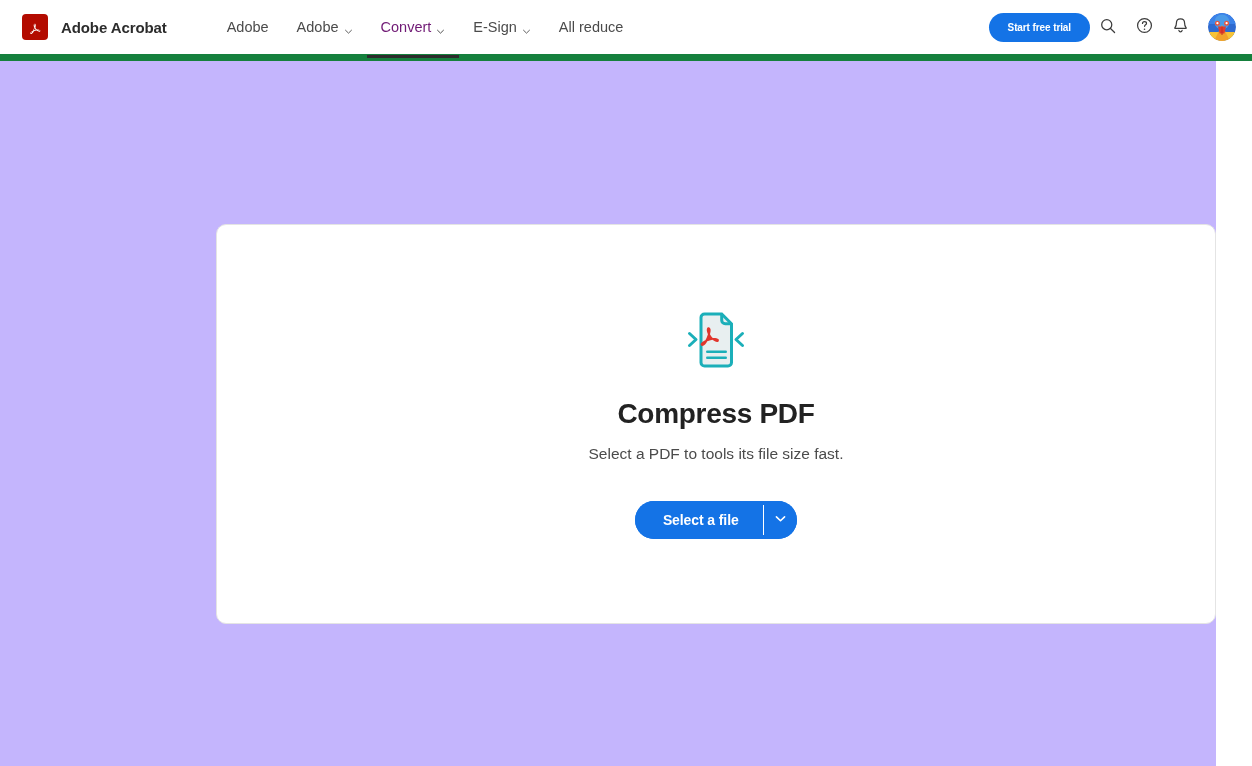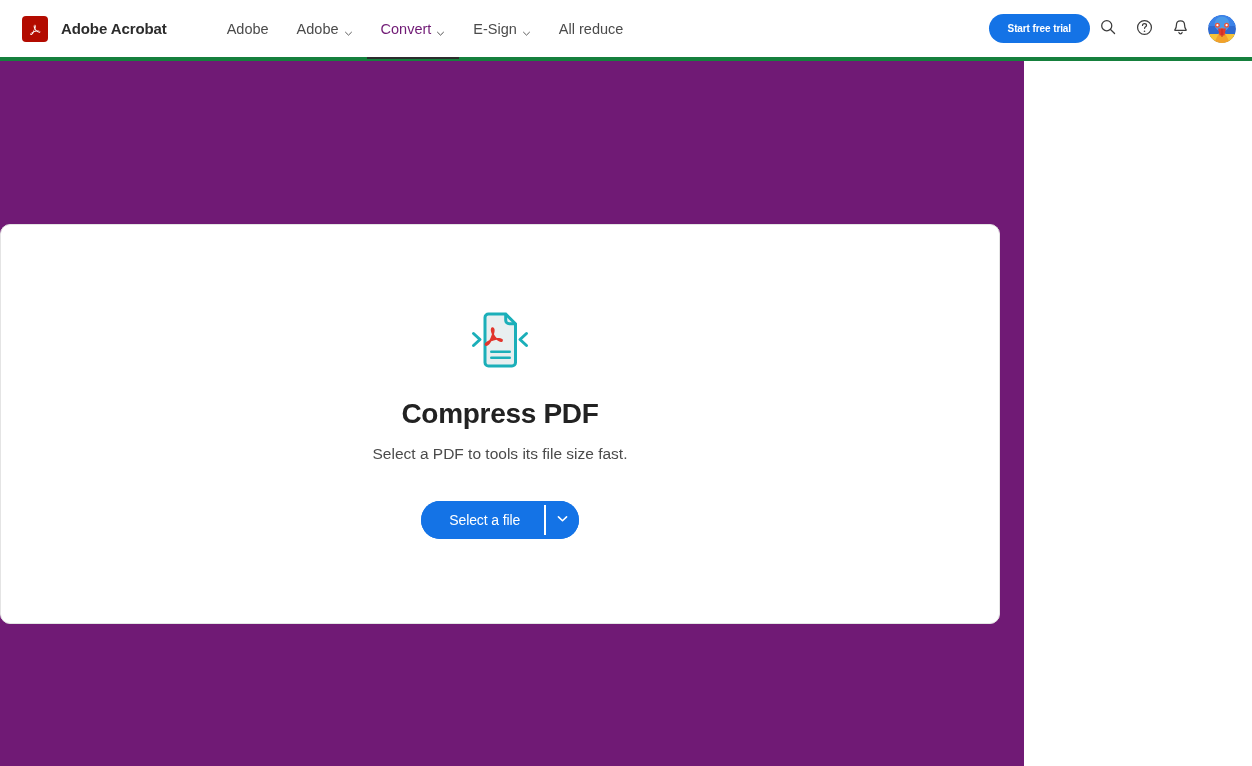--- a/index.html
+++ b/index.html
@@ -17,21 +17,21 @@
     color: #2c2c2c;
     -webkit-font-smoothing: antialiased;
   }
 
   
   .header {
     position: relative;
     height: 61px;
     width: 1252px;
     background: #ffffff;
-    border-bottom: 4px solid #15803d;
+    border-bottom: 7px solid #15803d;
     display: flex;
     align-items: center;
     padding: 0 16px 0 22px;
   }
 
   .brand {
     display: flex;
     align-items: center;
     gap: 13px;
     flex: 0 0 auto;
@@ -142,26 +142,26 @@
     border-radius: 50%;
     margin-left: 10px;
     overflow: hidden;
     cursor: pointer;
     flex: 0 0 auto;
     display: block;
   }
 
   
   .main {
-    width: 1024px;
+    width: 1216px;
     height: 705px;
-    background: #701a75;
+    background: #c4b5fd;
     display: flex;
     align-items: flex-start;
-    justify-content: flex-start;
+    justify-content: flex-end;
   }
 
   .dropzone {
     width: 1000px;
     height: 400px;
     margin-top: 163px;
     border: 1px solid #e4e4e4;
     border-radius: 10px;
     background: #ffffff;
     display: flex;
@@ -204,21 +204,21 @@
     overflow: hidden;
     background: #1473e6;
   }
 
   .split-main {
     border: none;
     background: #1473e6;
     color: #ffffff;
     font-family: "Liberation Sans", sans-serif;
     font-size: 14px;
-    font-weight: 400;
+    font-weight: 700;
     padding: 0 24px 0 28px;
     cursor: pointer;
     white-space: nowrap;
     letter-spacing: -0.1px;
   }
 
   .split-divider {
     width: 1.5px;
     background: #ffffff;
     flex: 0 0 auto;

